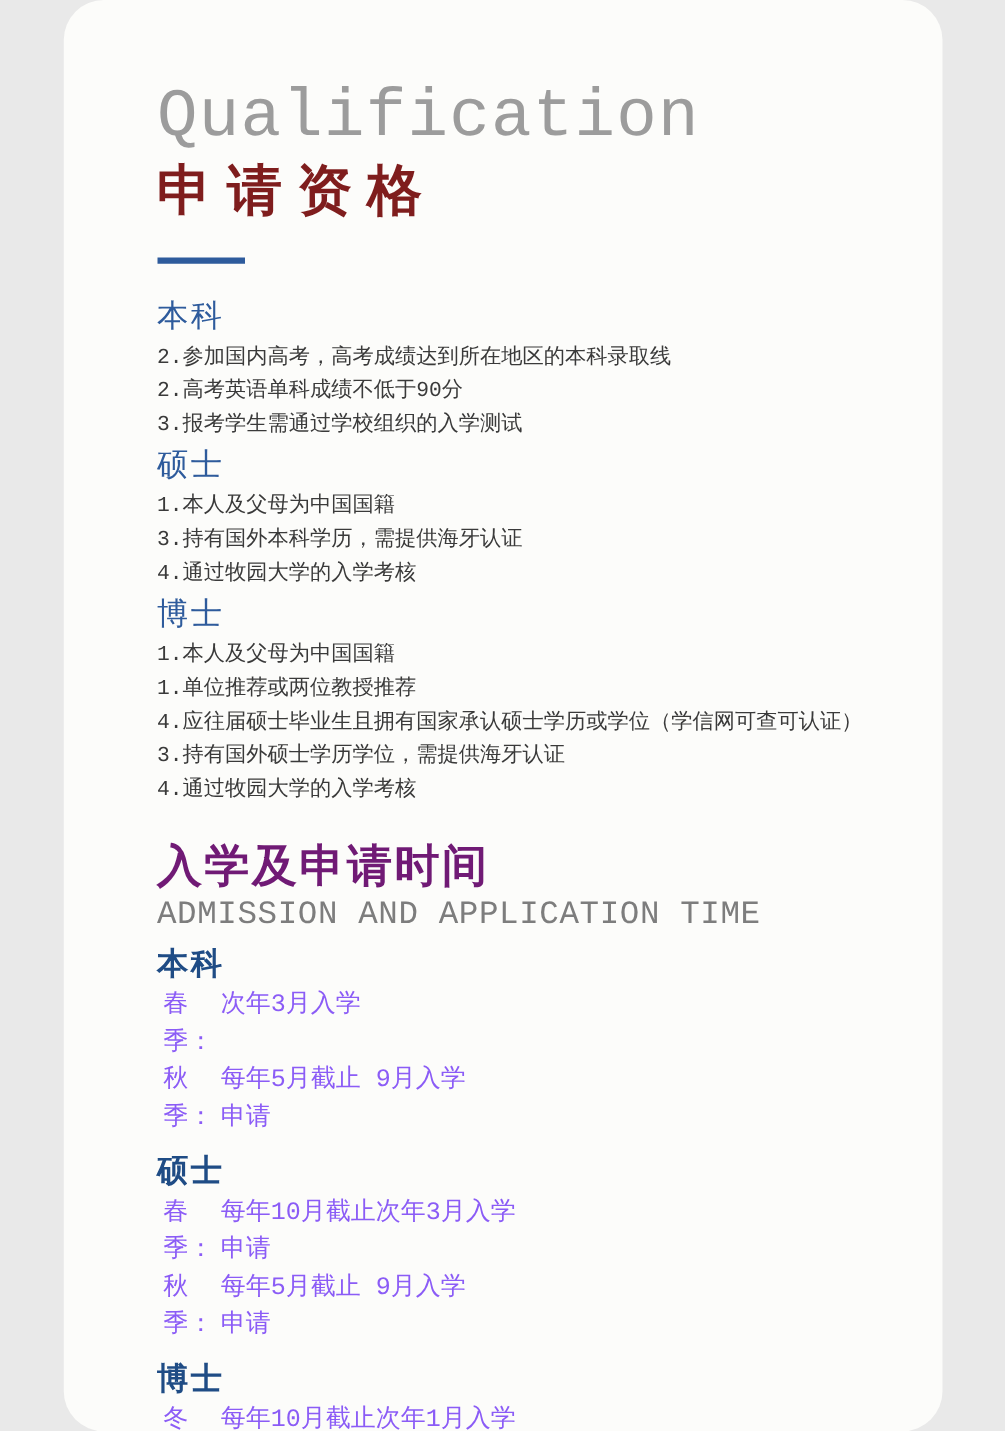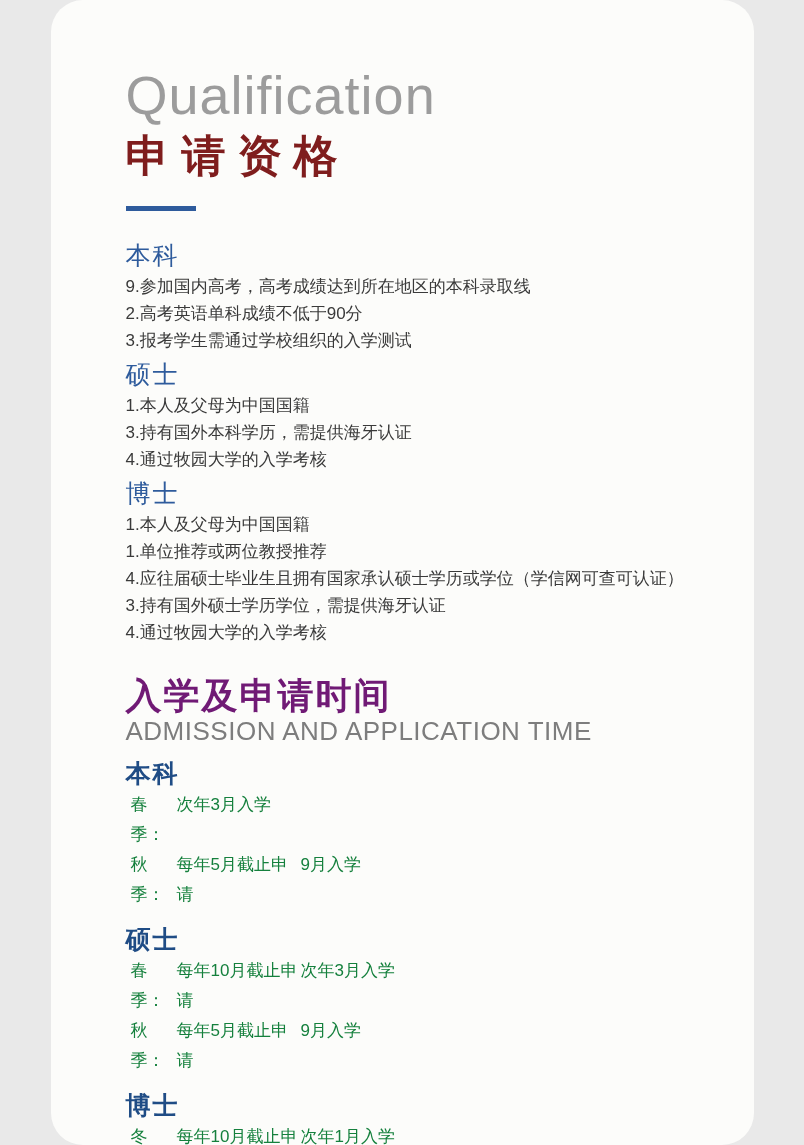--- a/index.html
+++ b/index.html
@@ -1,20 +1,20 @@
 <!DOCTYPE html>
 <html><head>
 <meta charset="utf-8">
 <style>
   html,body{margin:0;padding:0;}
   body{background:#e9e9e9;}
   .page{
     width:703px;height:1145px;margin:0 auto;box-sizing:border-box;
     background:#FCFCFA;position:relative;overflow:hidden;
-    font-family:Liberation Sans, sans-serif;
+    font-family:Liberation Mono, monospace;
     color:#3A3A3A;
     border-radius:32px;
   }
   .content{padding:66px 40px 0 75px;box-sizing:border-box;}
 
   .title-en{
     font-size:54px;line-height:58px;font-weight:400;
     color:#9C9C9C;letter-spacing:1px;
   }
   .title-zh{
@@ -45,41 +45,41 @@
     font-size:26px;line-height:26px;font-weight:500;
     color:#7D7D7D;letter-spacing:0.5px;
   }
   .sched-section{margin-top:14px;}
   .sched-section:first-of-type{margin-top:22px;}
   .sched-heading{
     margin:0 0 2px 0;font-size:25px;line-height:30px;font-weight:700;
     color:#1F4C85;letter-spacing:2px;
   }
   .sched-row{
-    display:flex;font-size:17px;line-height:30px;color:#15803d;
+    display:flex;font-size:20px;line-height:30px;color:#8b5cf6;
     padding-left:5px;
   }
   .cell-season{width:46px;flex:none;}
   .cell-deadline{width:124px;flex:none;}
   .cell-entry{flex:none;}
 </style>
 </head>
 <body>
 
 <div class="page">
   <div class="content">
 
     <div class="title-en">Qualification</div>
     <div class="title-zh">申请资格</div>
     <div class="title-divider"></div>
 
     <div class="qual-section">
       <h2 class="qual-heading">本科</h2>
       <div class="qual-items">
-        <p class="qual-item">9.参加国内高考，高考成绩达到所在地区的本科录取线</p>
+        <p class="qual-item">2.参加国内高考，高考成绩达到所在地区的本科录取线</p>
         <p class="qual-item">2.高考英语单科成绩不低于90分</p>
         <p class="qual-item">3.报考学生需通过学校组织的入学测试</p>
       </div>
     </div>
 
     <div class="qual-section">
       <h2 class="qual-heading">硕士</h2>
       <div class="qual-items">
         <p class="qual-item">1.本人及父母为中国国籍</p>
         <p class="qual-item">3.持有国外本科学历，需提供海牙认证</p>

